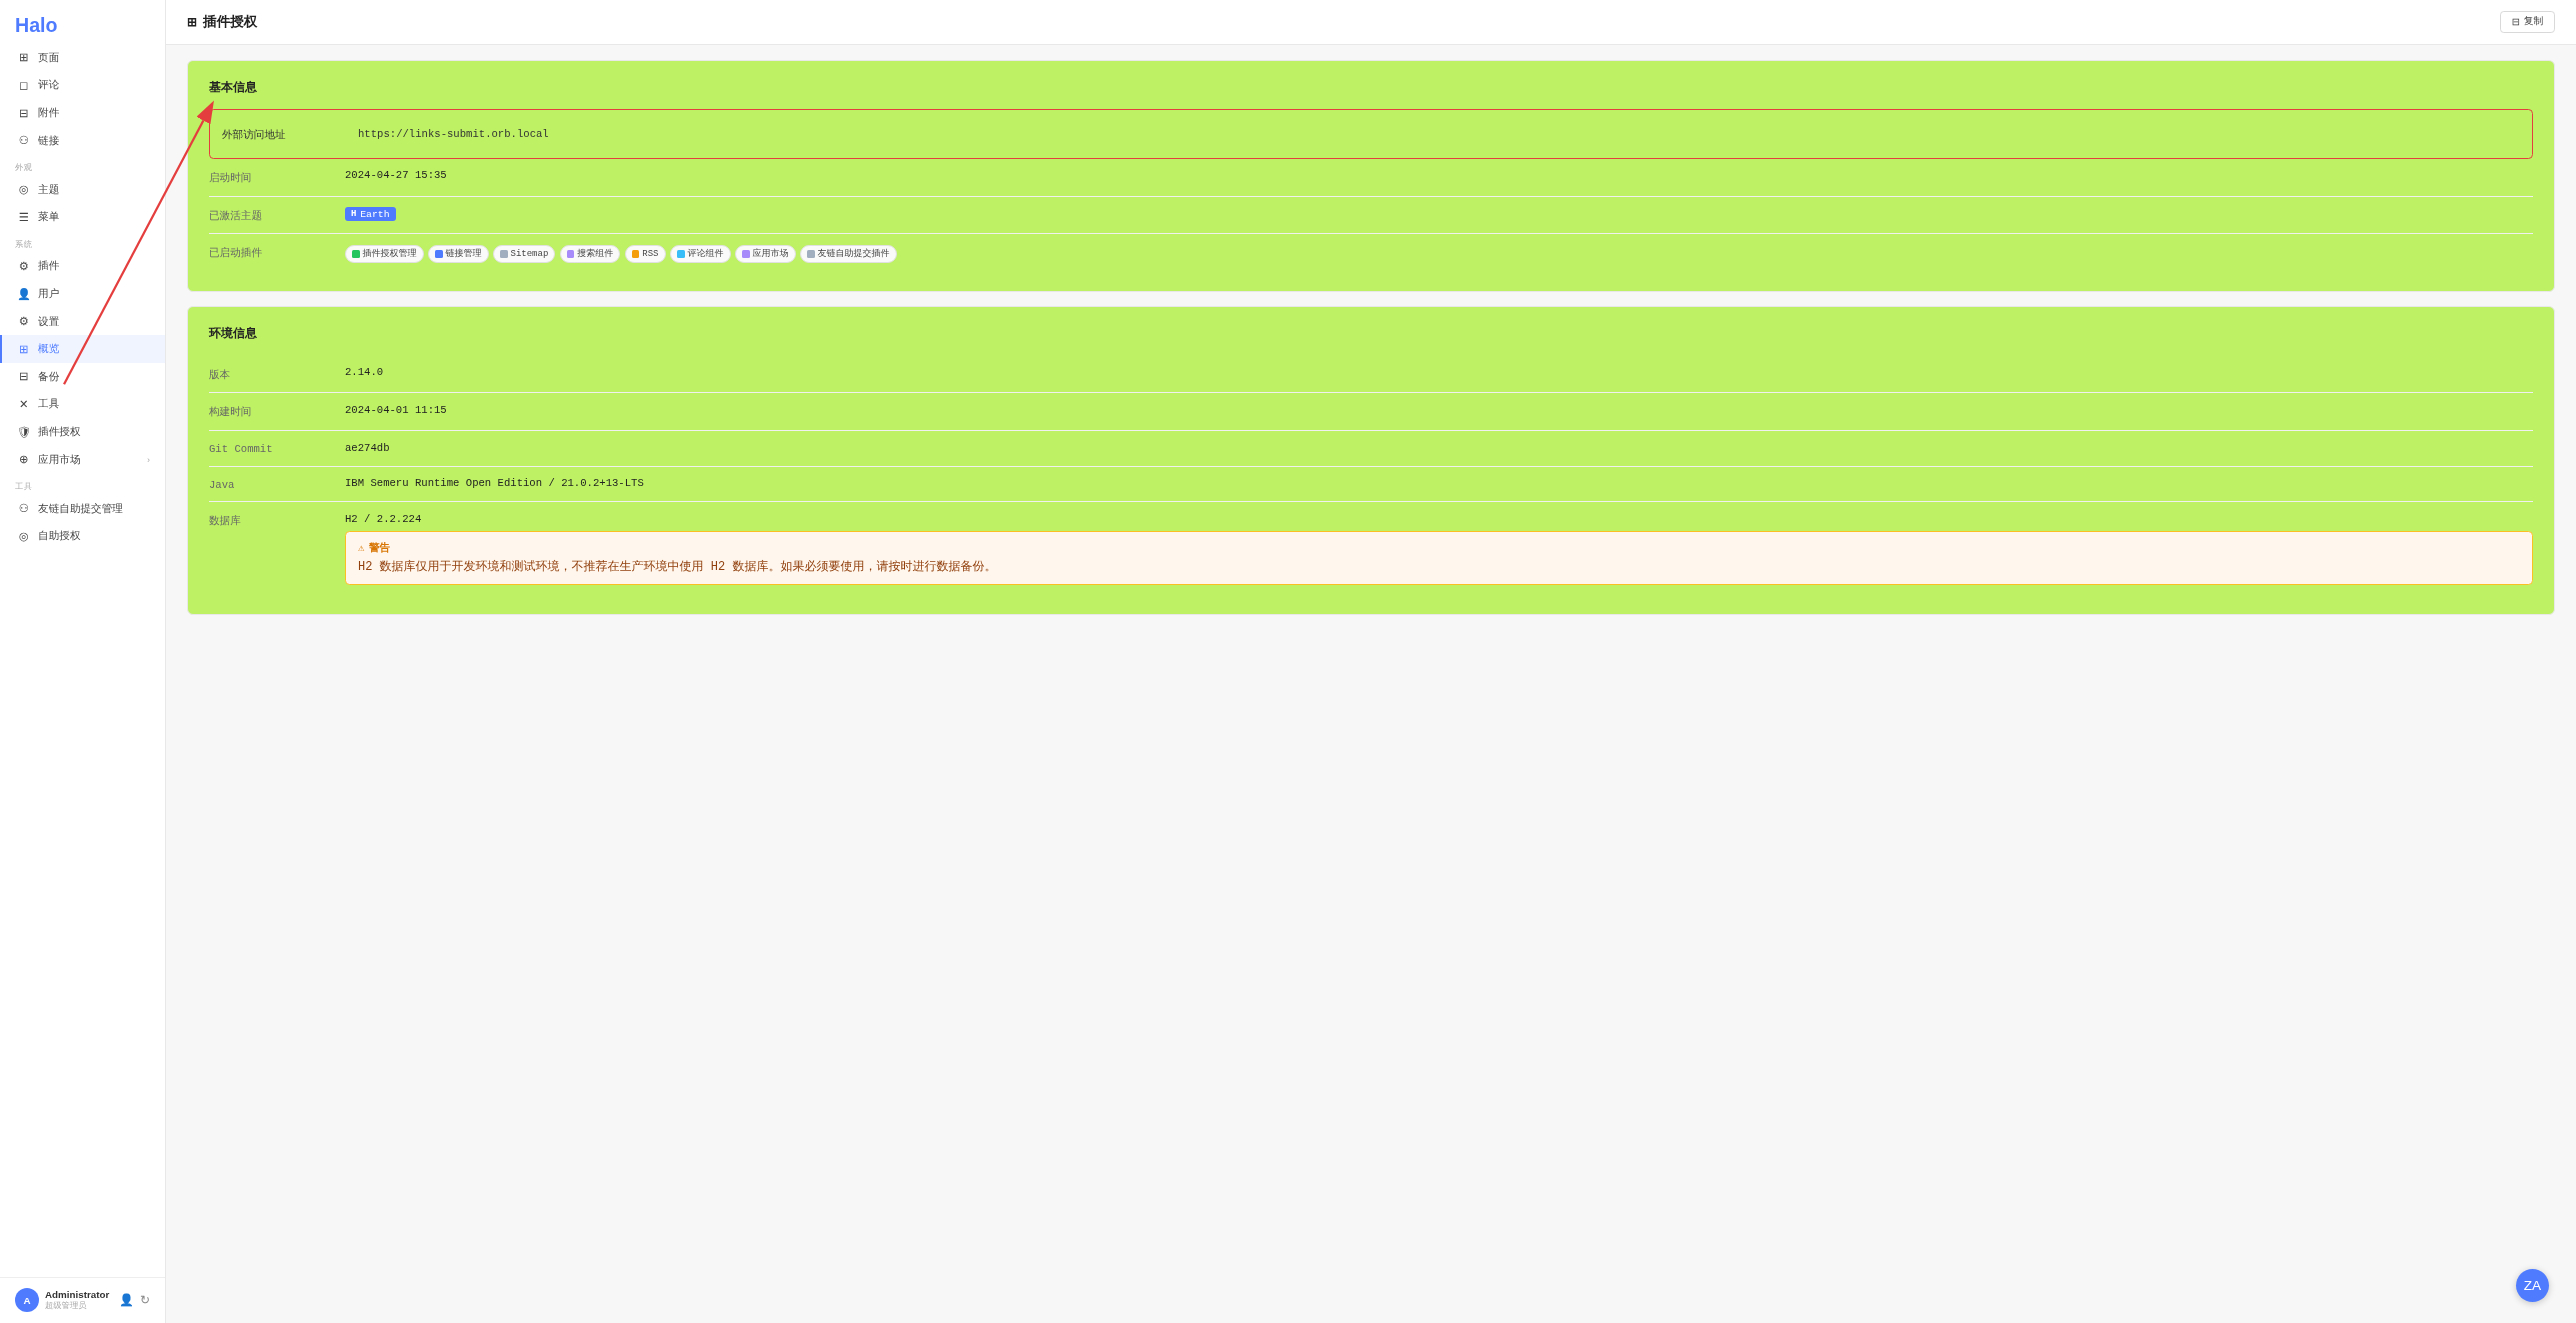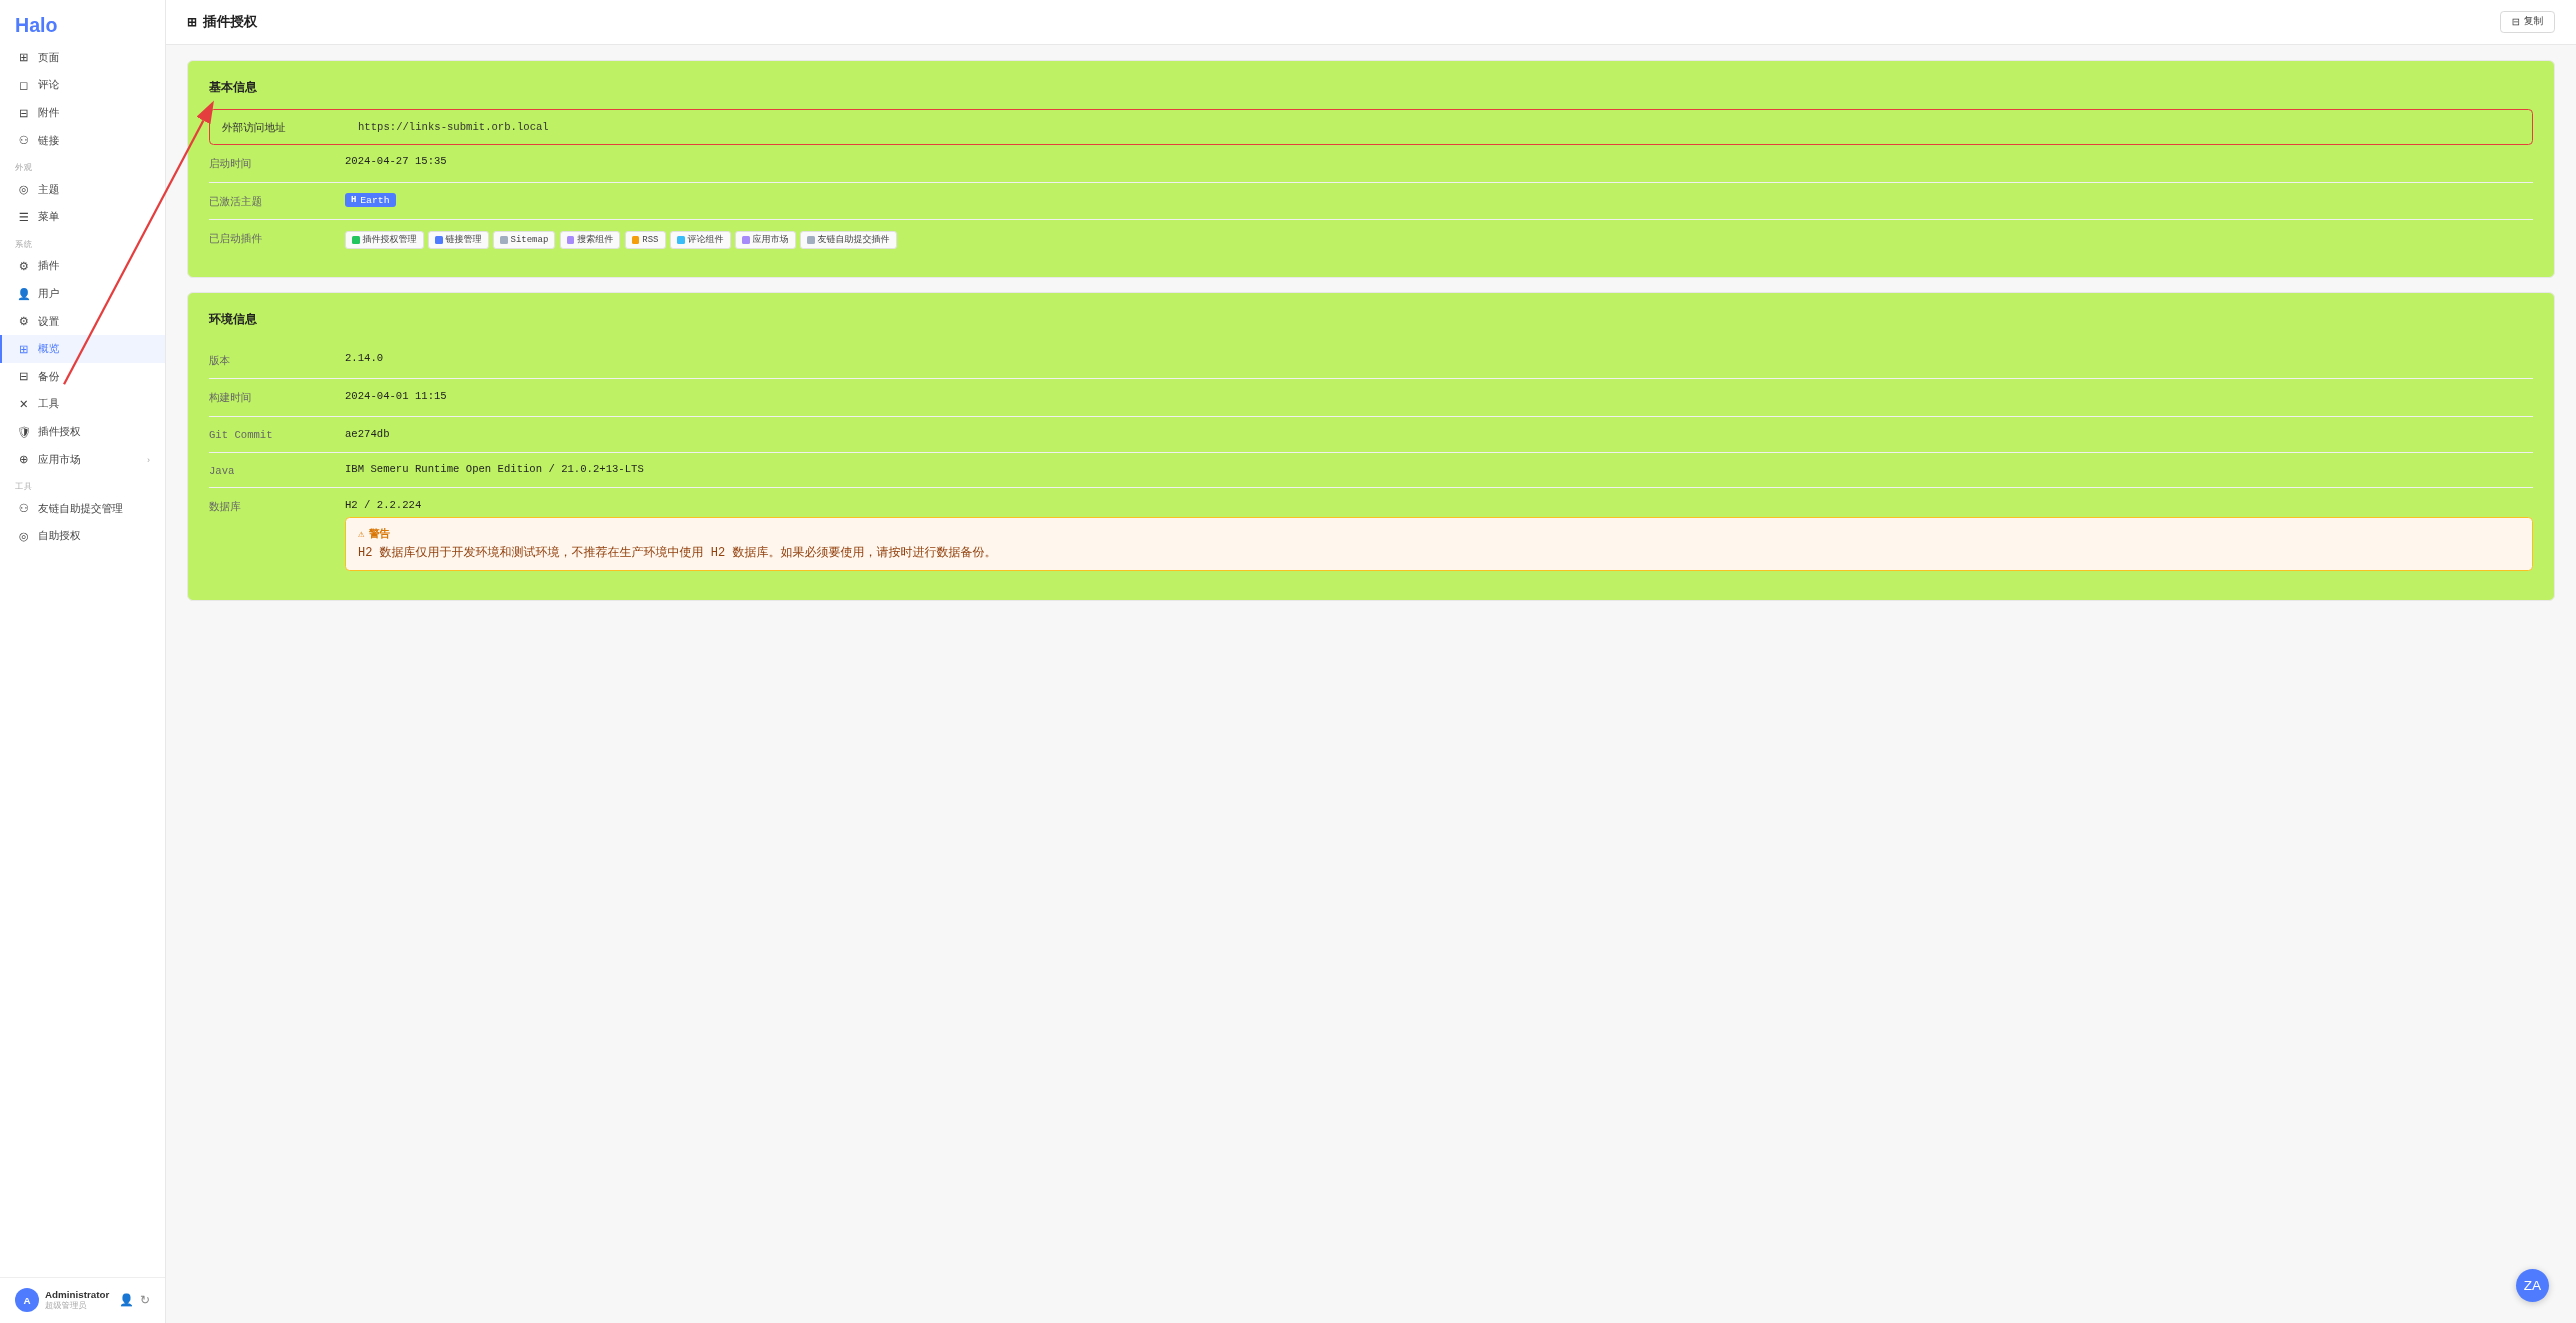--- a/index.html
+++ b/index.html
@@ -138,21 +138,21 @@
       font-size: 10.6px;
       flex: 1;
     }
 
     
     .url-row-box {
       border: 1.5px solid #e53e3e;
       border-radius: 4.5px;
       display: flex;
       align-items: center;
-      padding: 9px 12px;
+      padding: 16px 12px;
       margin-bottom: 0;
     }
     .url-row-box .info-label { color: #333; font-weight: 500; }
     .url-row-box .info-value { color: #333; }
 
     
     .theme-badge {
       display: inline-flex;
       align-items: center;
       gap: 3.8px;
@@ -172,21 +172,21 @@
     .plugins-wrap {
       display: flex;
       flex-wrap: wrap;
       gap: 4.5px;
     }
     .plugin-badge {
       display: inline-flex;
       align-items: center;
       gap: 3px;
       border: 0.8px solid #e0e0e0;
-      border-radius: 3px;
+      border-radius: 9px;
       padding: 1.5px 6px;
       font-size: 9px;
       color: #444;
       background: #fafafa;
     }
     .plugin-dot {
       width: 7.5px;
       height: 7.5px;
       border-radius: 1.5px;
       display: inline-block;

